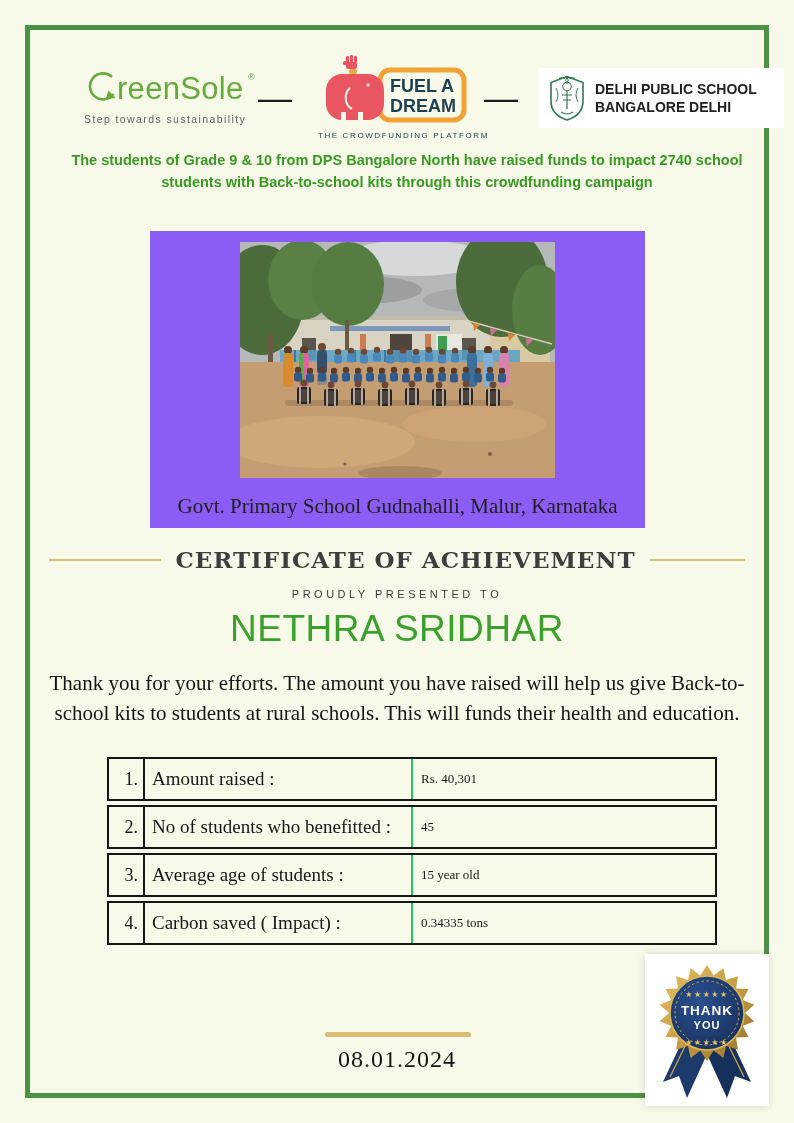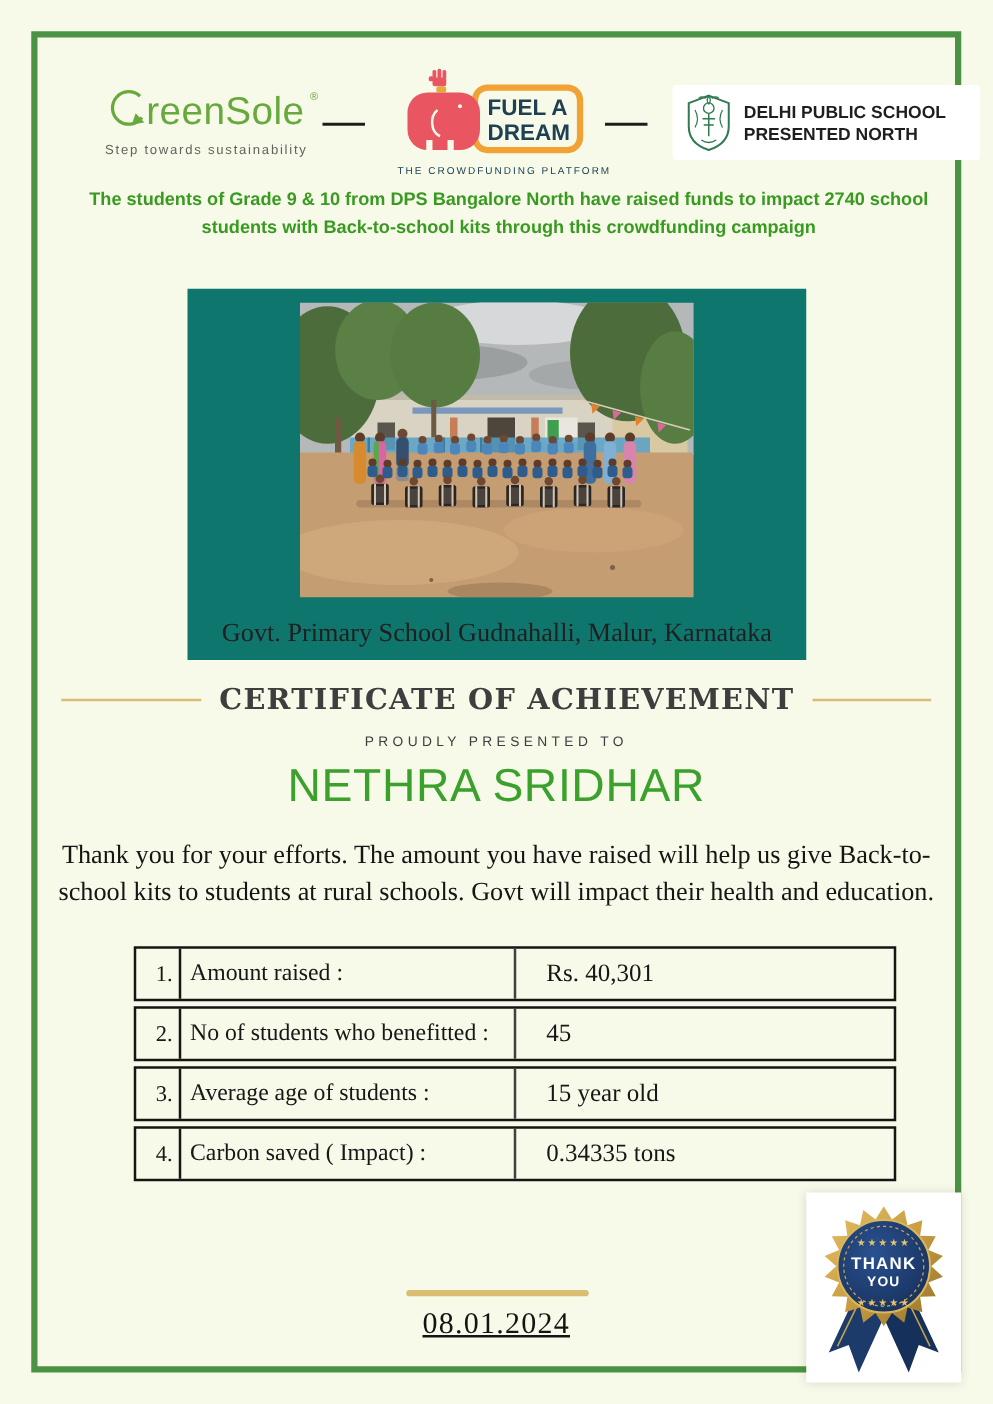--- a/index.html
+++ b/index.html
@@ -18,45 +18,45 @@
   .fad-tagline{font-family:"Liberation Sans",sans-serif;font-size:8px;letter-spacing:1.6px;color:#1d4153;margin-top:1px;white-space:nowrap;}
   .dps{left:538px;top:68px;width:246px;height:60px;background:#ffffff;border-radius:3px;display:flex;align-items:center;padding-left:9px;box-sizing:border-box;gap:8px;z-index:2;}
   .dps-text{font-family:"Liberation Sans",sans-serif;font-weight:bold;font-size:14px;line-height:1.3;color:#1e1e1e;}
 
   
   .intro{left:0;right:0;top:150px;text-align:center;z-index:2;
          font-family:"Liberation Sans",sans-serif;font-weight:bold;font-size:14.5px;line-height:1.5;color:#399a22;padding-left:20px;}
   .intro span{display:block;}
 
   
-  .photo-panel{left:150px;top:231px;width:495px;height:297px;background:#0f766e;z-index:2;}
+  .photo-panel{left:150px;top:231px;width:495px;height:297px;background:#8b5cf6;z-index:2;}
   .photo-svg{position:absolute;left:90px;top:11px;}
   .caption{position:absolute;left:0;right:0;bottom:9px;text-align:center;font-size:21px;color:#1f1f1f;}
 
   
   .title-row{left:0;right:0;top:546px;display:flex;align-items:center;justify-content:center;gap:14px;z-index:2;font-weight:bold;}
   .tan-line{height:2px;background:#d8bd74;}
   .tl-left{width:112px;}
   .tl-right{width:95px;}
   .cert-title{font-family:"DejaVu Serif",serif;font-size:23px;letter-spacing:1px;color:#3e3e3e;}
   .presented{left:0;right:0;top:588px;text-align:center;font-family:"Liberation Sans",sans-serif;font-size:11px;letter-spacing:3.5px;color:#3d3d3d;font-weight:500;z-index:2;}
   .recipient{left:0;right:0;top:608px;text-align:center;font-family:"Liberation Sans",sans-serif;font-size:37px;letter-spacing:0.5px;color:#3ba02c;z-index:2;}
   .message{left:0;right:0;top:668px;text-align:center;font-size:21px;line-height:1.45;color:#151515;z-index:2;}
   .message span{display:block;}
 
   
   .table{left:107px;top:757px;width:610px;z-index:2;}
   .t-row{display:flex;height:44px;border:2px solid #151515;margin-bottom:4px;box-sizing:border-box;}
   .t-num{width:36px;border-right:2px solid #151515;display:flex;align-items:center;justify-content:flex-end;padding-right:5px;font-size:18px;color:#171717;box-sizing:border-box;}
-  .t-label{width:268px;border-right:2px solid #404040;display:flex;align-items:center;padding-left:7px;font-size:19px;color:#171717;box-sizing:border-box;}
-  .t-value{flex:1;display:flex;align-items:center;padding-left:24px;font-size:20px;color:#171717;}
+  .t-label{width:268px;border-right:2px solid #22c55e;display:flex;align-items:center;padding-left:7px;font-size:19px;color:#171717;box-sizing:border-box;}
+  .t-value{flex:1;display:flex;align-items:center;padding-left:8px;font-size:13px;color:#171717;}
 
   
   .gold-line{left:325px;top:1032px;width:146px;height:5px;border-radius:3px;background:#d9bd72;z-index:2;}
-  .date{left:0;right:0;top:1046px;text-align:center;font-size:24px;letter-spacing:1px;color:#141414;z-index:2;text-decoration:underline;}
+  .date{left:0;right:0;top:1046px;text-align:center;font-size:24px;letter-spacing:1px;color:#141414;z-index:2;}
 
   
   .badge-box{left:645px;top:954px;width:124px;height:152px;background:#ffffff;box-shadow:0 0 8px rgba(0,0,0,.13);z-index:6;display:flex;align-items:center;justify-content:center;}
 </style>
 </head>
 <body>
 
 <div class="page">
   <div class="frame abs"></div>
 
@@ -102,21 +102,21 @@
       <path d="M20,2.5 L36,8.5 V27 Q36,41 20,46 Q4,41 4,27 V8.5 Z" fill="#ffffff" stroke="#2f7a50" stroke-width="1.6"></path>
       <path d="M12,4.5 a4,4 0 0 1 5,0 a4,4 0 0 1 6,0 a4,4 0 0 1 5,0" fill="none" stroke="#2f7a50" stroke-width="1"></path>
       <circle cx="20" cy="12.5" r="4.2" fill="none" stroke="#2f7a50" stroke-width="1.1"></circle>
       <path d="M20,9.5 q2.5,-3.5 0,-6.5 q-2.5,3 0,6.5" fill="none" stroke="#2f7a50" stroke-width="1"></path>
       <path d="M20,17 V35 M15,21 H25 M16,26 H24" fill="none" stroke="#2f7a50" stroke-width="1.2"></path>
       <path d="M9,14 q4,7 0,14 M31,14 q-4,7 0,14" fill="none" stroke="#2f7a50" stroke-width="1"></path>
       <path d="M14,38 q6,4 12,0" fill="none" stroke="#2f7a50" stroke-width="1.1"></path>
     </svg>
     <div class="dps-text">
       <div>DELHI PUBLIC SCHOOL</div>
-      <div>PRESENTED NORTH</div>
+      <div>BANGALORE DELHI</div>
     </div>
   </div>
 
   <div class="intro abs">
     <span>The students of Grade 9 &amp; 10 from DPS Bangalore North have raised funds to impact 2740 school</span>
     <span>students with Back-to-school kits through this crowdfunding campaign</span>
   </div>
 
   <div class="photo-panel abs">
     <svg class="photo-svg" width="315" height="236" viewBox="0 0 315 236">
@@ -261,21 +261,21 @@
 
   <div class="title-row abs">
     <div class="tan-line tl-left"></div>
     <div class="cert-title">CERTIFICATE OF ACHIEVEMENT</div>
     <div class="tan-line tl-right"></div>
   </div>
   <div class="presented abs">PROUDLY PRESENTED TO</div>
   <div class="recipient abs">NETHRA SRIDHAR</div>
   <div class="message abs">
     <span>Thank you for your efforts. The amount you have raised will help us give Back-to-</span>
-    <span>school kits to students at rural schools. Govt will impact their health and education.</span>
+    <span>school kits to students at rural schools. This will funds their health and education.</span>
   </div>
 
   <div class="table abs">
     <div class="t-row">
       <div class="t-num">1.</div>
       <div class="t-label">Amount raised :</div>
       <div class="t-value">Rs. 40,301</div>
     </div>
     <div class="t-row">
       <div class="t-num">2.</div>

